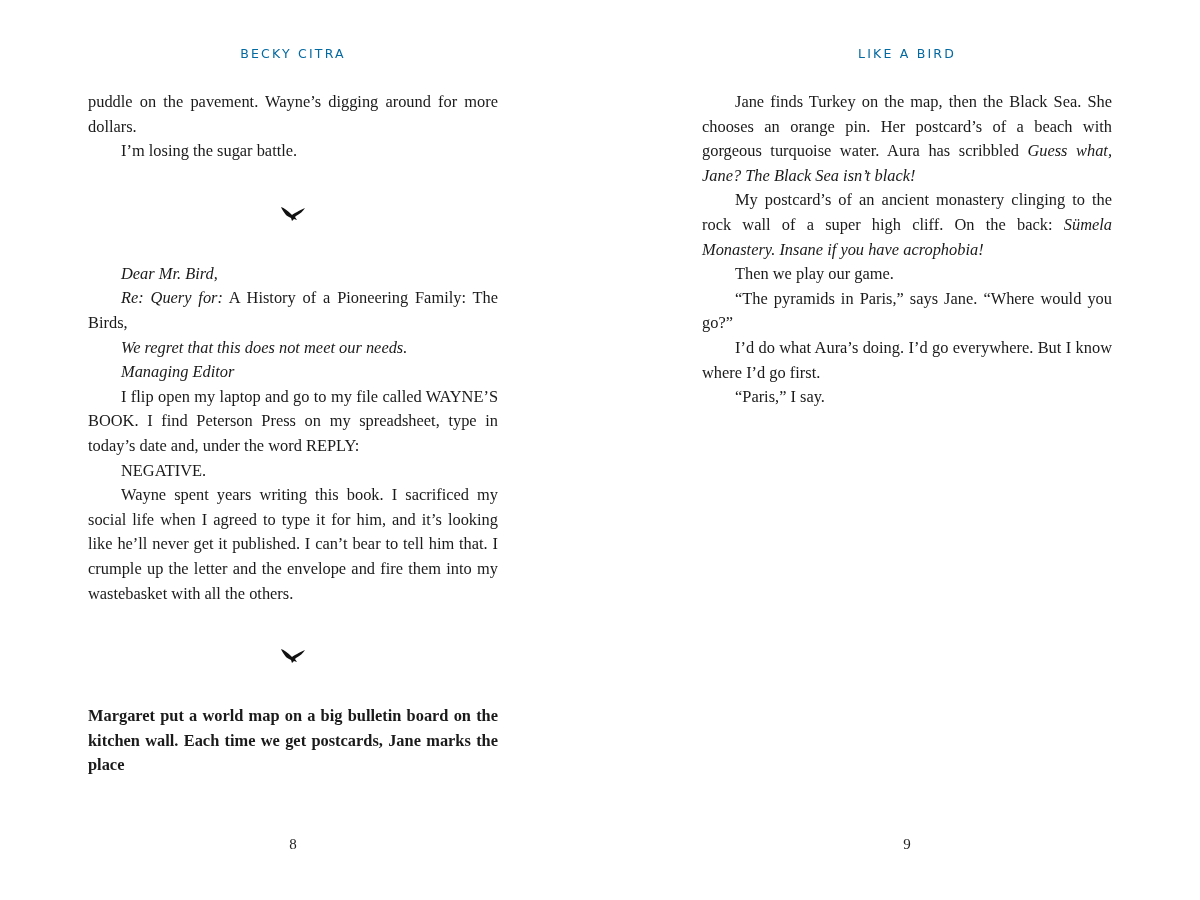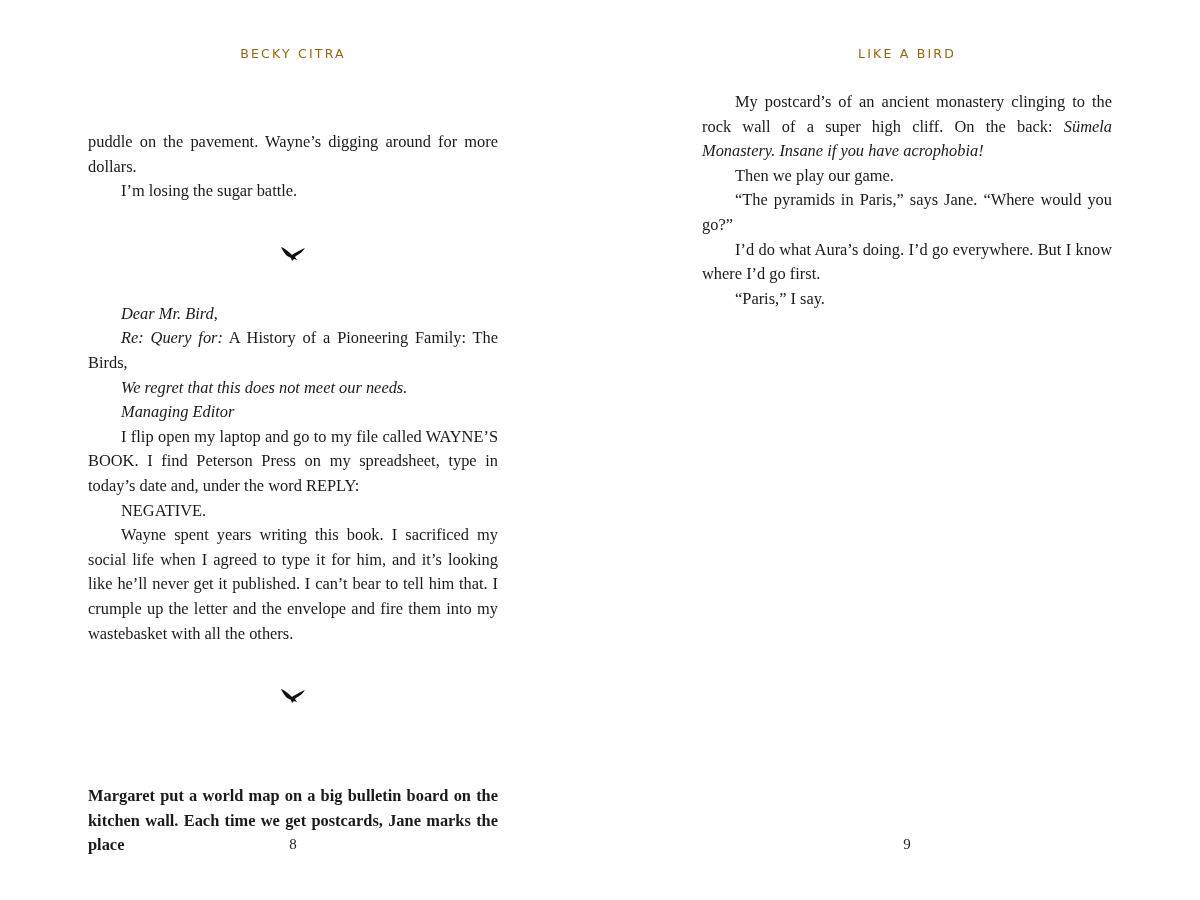--- a/index.html
+++ b/index.html
@@ -26,36 +26,36 @@
 
     .running-head {
       position: absolute;
       top: 46px;
       left: 0;
       width: 410px;
       text-align: center;
       font-family: "DejaVu Sans", "Liberation Sans", sans-serif;
       font-size: 12.5px;
       letter-spacing: 2.2px;
-      color: #a16207;
+      color: #0369a1;
     }
     .body-text {
       position: absolute;
       top: 90px;
       left: 0;
       width: 410px;
       font-size: 16.4px;
       line-height: 24.6px;
       text-align: justify;
     }
     .body-text p {
       margin: 0;
       text-indent: 33px;
     }
-    .body-text p.noindent { text-indent: 0; margin-top: 40px; }
+    .body-text p.noindent { text-indent: 0; }
     .body-text em { font-style: italic; }
     .justify-last { text-align-last: justify; font-weight: bold; }
 
     .ornament {
       height: 98px;
       display: flex;
       align-items: center;
       justify-content: center;
     }
     .ornament svg { display: block; }
@@ -103,20 +103,21 @@
     <p class="noindent justify-last">Margaret put a world map on a big bulletin board on the kitchen wall. Each time we get postcards, Jane marks the place</p>
   </div>
 
   <div class="folio">8</div>
 </div>
 
 <div class="page right">
   <div class="running-head">LIKE A BIRD</div>
 
   <div class="body-text">
+    <p><span>Jane finds Turkey on the map, then the Black Sea. She chooses an orange pin. Her postcard’s of a beach with gorgeous turquoise water. Aura has scribbled </span><em>Guess what, Jane? The Black Sea isn’t black!</em></p>
     <p><span>My postcard’s of an ancient monastery clinging to the rock wall of a super high cliff. On the back: </span><em>Sümela Monastery. Insane if you have acrophobia!</em></p>
     <p>Then we play our game.</p>
     <p>“The pyramids in Paris,” says Jane. “Where would you go?”</p>
     <p>I’d do what Aura’s doing. I’d go everywhere. But I know where I’d go first.</p>
     <p>“Paris,” I say.</p>
   </div>
 
   <div class="folio">9</div>
 </div>
 

